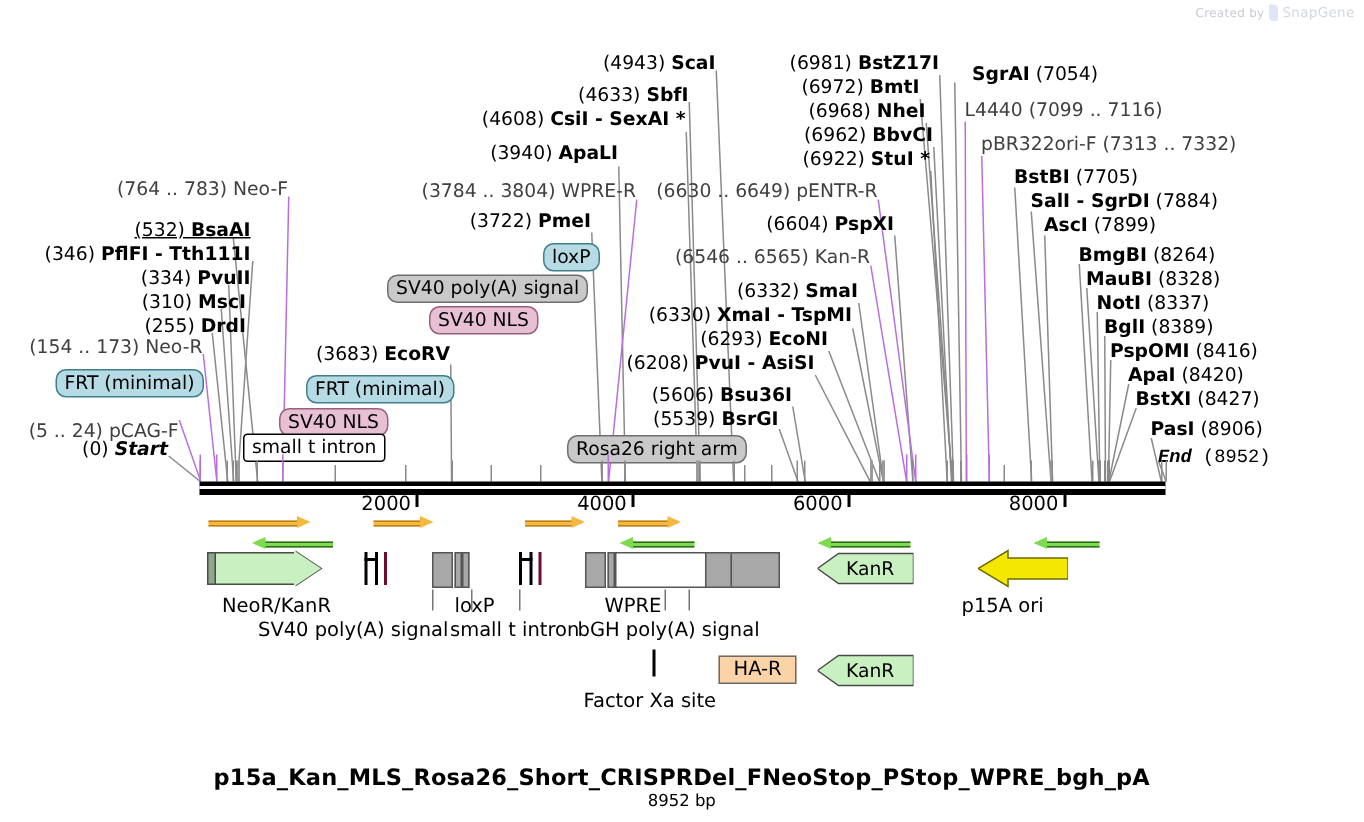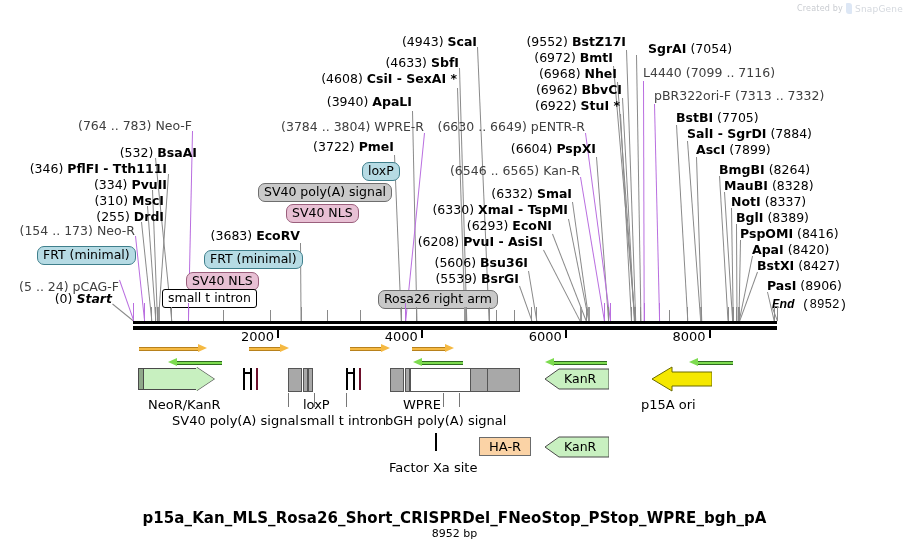--- a/index.html
+++ b/index.html
@@ -131,21 +131,21 @@
     <div class="leader p" style="left: 585px; top: 133px; height: 189.649px; transform: rotate(-7.56183deg);"></div>
     <div class="leader p" style="left: 580px; top: 177px; height: 145.972px; transform: rotate(-9.42911deg);"></div>
     <div class="leader p" style="left: 643px; top: 81px; height: 240.001px; transform: rotate(-0.166302deg);"></div>
     <div class="leader p" style="left: 654px; top: 104px; height: 217.06px; transform: rotate(-1.34412deg);"></div>
   </div>
 
 <div class="abs lbl primer r" style="right:717px;top:119px;">
   <span class="pos">(764 .. 783)</span>
   <span class="nm">Neo-F</span>
 </div>
-<div class="abs lbl r" style="right:712px;top:146px;">
+<div class="abs lbl r" style="right:742px;top:146px;text-decoration:underline;">
   <span class="pos">(532)</span>
   <span class="nm">BsaAI</span>
 </div>
 <div class="abs lbl r" style="right:742px;top:162px;">
   <span class="pos">(346)</span>
   <span class="nm">PflFI - Tth111I</span>
 </div>
 <div class="abs lbl r" style="right:742px;top:178px;">
   <span class="pos">(334)</span>
   <span class="nm">PvuII</span>
@@ -203,21 +203,21 @@
 <div class="abs lbl r" style="right:515px;top:140px;">
   <span class="pos">(3722)</span>
   <span class="nm">PmeI</span>
 </div>
 <div class="abs lbl r" style="right:609px;top:229px;">
   <span class="pos">(3683)</span>
   <span class="nm">EcoRV</span>
 </div>
 
 <div class="abs lbl r" style="right:283px;top:35px;">
-  <span class="pos">(9552)</span>
+  <span class="pos">(6981)</span>
   <span class="nm">BstZ17I</span>
 </div>
 <div class="abs lbl r" style="right:296px;top:51px;">
   <span class="pos">(6972)</span>
   <span class="nm">BmtI</span>
 </div>
 <div class="abs lbl r" style="right:292px;top:67px;">
   <span class="pos">(6968)</span>
   <span class="nm">NheI</span>
 </div>

